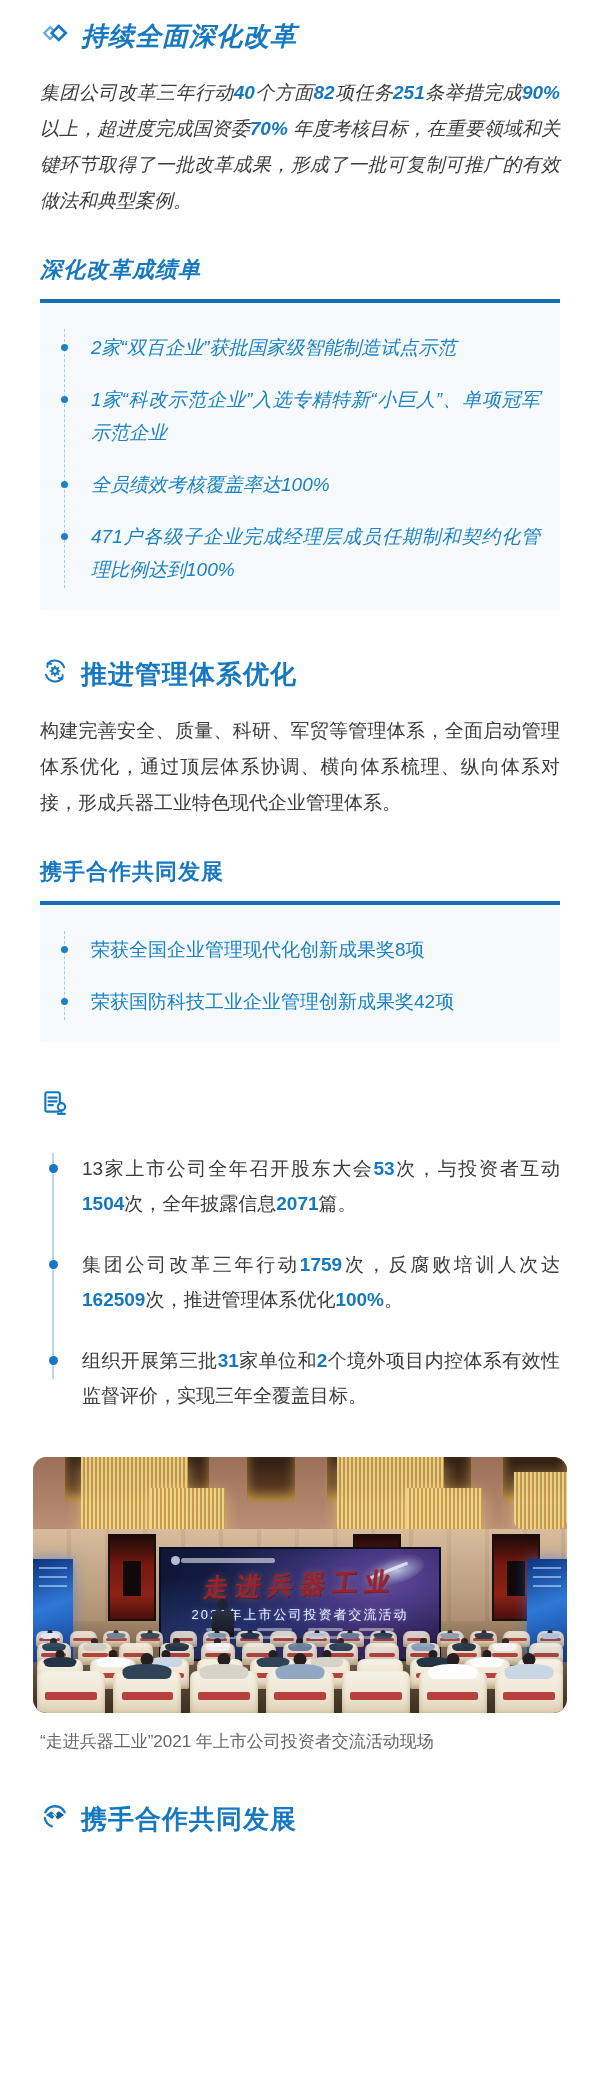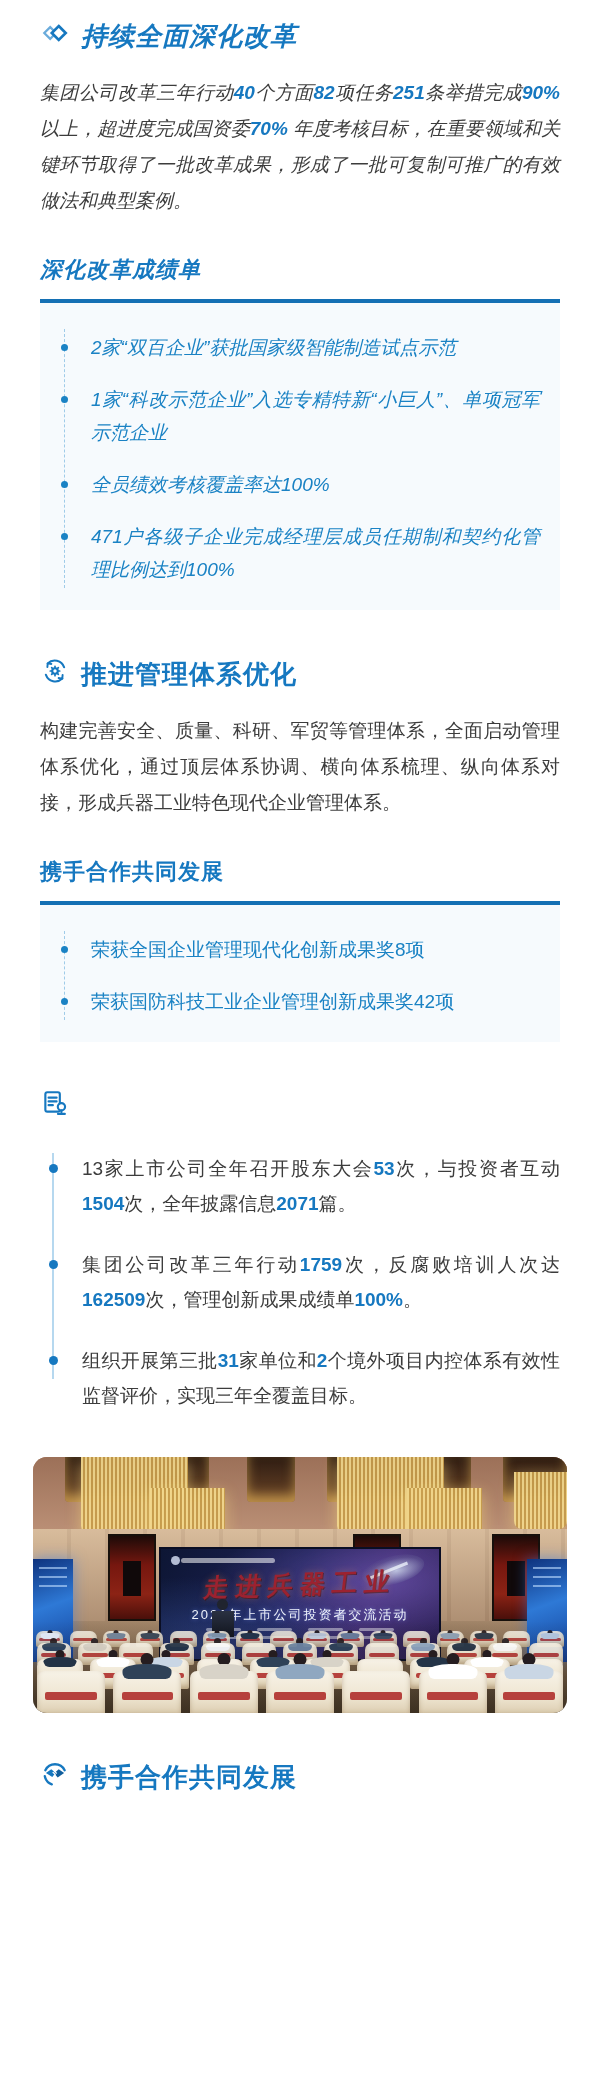--- a/index.html
+++ b/index.html
@@ -125,21 +125,21 @@
         <svg width="30" height="30" viewBox="0 0 28 28" fill="none" stroke="#1678c0" stroke-width="2" stroke-linecap="round">
           <rect x="5" y="4" width="13.5" height="18" rx="1.8"></rect>
           <path d="M8 9 h7.5 M8 12.5 h7.5 M8 16 h4"></path>
           <circle cx="20" cy="17.5" r="3.4" fill="#ffffff"></circle>
           <path d="M20 21 v1.4 M16.8 24.2 h6.4"></path>
         </svg>
       </span>
     </h2>
     <ul class="t-list">
       <li><span>13家上市公司全年召开股东大会</span><span class="hl">53</span><span>次，与投资者互动</span><span class="hl">1504</span><span>次，全年披露信息</span><span class="hl">2071</span><span>篇。</span></li>
-      <li><span>集团公司改革三年行动</span><span class="hl">1759</span><span>次，反腐败培训人次达</span><span class="hl">162509</span><span>次，管理创新成果成绩单</span><span class="hl">100%</span><span>。</span></li>
+      <li><span>集团公司改革三年行动</span><span class="hl">1759</span><span>次，反腐败培训人次达</span><span class="hl">162509</span><span>次，推进管理体系优化</span><span class="hl">100%</span><span>。</span></li>
       <li><span>组织开展第三批</span><span class="hl">31</span><span>家单位和</span><span class="hl">2</span><span>个境外项目内控体系有效性监督评价，实现三年全覆盖目标。</span></li>
     </ul>
   </section>
 
   <figure class="photo-fig">
     <div class="photo">
       <div class="ph-ceiling">
         <div class="coffer" style="left:6%;width:27%;"></div>
         <div class="coffer" style="left:40%;width:9%;"></div>
         <div class="coffer" style="left:55%;width:27%;"></div>
@@ -327,20 +327,21 @@
                 <span class="hd" style="width: 13px; height: 13px;"></span>
                 <span class="sh" style="width: 49px; height: 15px; background: rgb(255, 255, 255);"></span>
               </span></span>
             <span class="seat"><span class="chair" style="display: inline-block; width: 68px; height: 46px;"><i class="band"></i></span><span class="person" style="bottom: 42px;">
                 <span class="hd" style="width: 13px; height: 13px;"></span>
                 <span class="sh" style="width: 49px; height: 15px; background: rgb(201, 214, 228);"></span>
               </span></span>
           </div>
         </div>
     </div>
+    <figcaption class="photo-caption">“走进兵器工业”2021 年上市公司投资者交流活动现场</figcaption>
   </figure>
 
   <section class="sec">
     <h2 class="sec-title">
       <span class="sec-icon">
         <svg width="30" height="30" viewBox="0 0 28 28">
           <path d="M5 10.5 A10 10 0 0 1 23 10.5" fill="none" stroke="#1678c0" stroke-width="2.2" stroke-linecap="round"></path>
           <path d="M4.5 16 A10 10 0 0 0 11 23.6" fill="none" stroke="#1678c0" stroke-width="2.2" stroke-linecap="round"></path>
           <path d="M5.5 13 L10.5 9.5 L14.5 12.8 L11.5 16.8 Z" fill="#1678c0"></path>
           <path d="M22.5 13 L17.5 9.5 L13.2 13.2 L16.5 17.2 Z" fill="#115e9c"></path>

